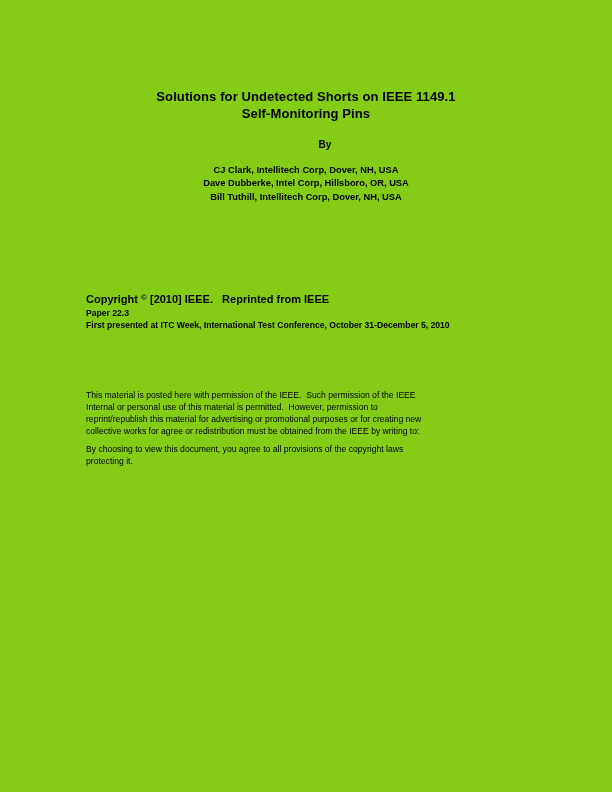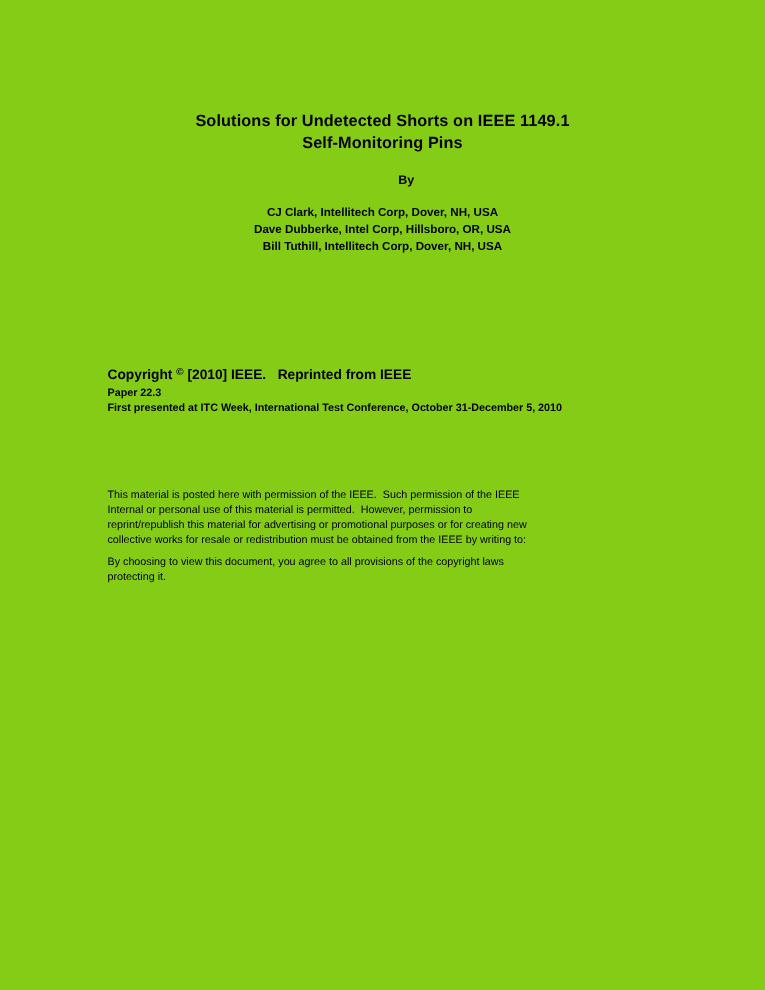--- a/index.html
+++ b/index.html
@@ -148,21 +148,21 @@
   <div class="copyright-block">
     <div class="copyright-heading"><span>Copyright </span><span class="cmark">©</span><span> [2010] IEEE.   Reprinted from IEEE</span></div>
     <div class="paper-line">Paper 22.3</div>
     <div class="presented-line">First presented at ITC Week, International Test Conference, October 31-December 5, 2010</div>
   </div>
 
   <div class="permission-block">
     <div class="perm-line">This material is posted here with permission of the IEEE.  Such permission of the IEEE</div>
     <div class="perm-line">Internal or personal use of this material is permitted.  However, permission to</div>
     <div class="perm-line">reprint/republish this material for advertising or promotional purposes or for creating new</div>
-    <div class="perm-line">collective works for resale or redistribution must be obtained from the IEEE by writing to:</div>
+    <div class="perm-line">collective works for agree or redistribution must be obtained from the IEEE by writing to:</div>
   </div>
 
   <div class="closing-block">
     <div class="closing-line">By choosing to view this document, you agree to all provisions of the copyright laws</div>
     <div class="closing-line">protecting it.</div>
   </div>
 
 </div>
 
 </body></html>

